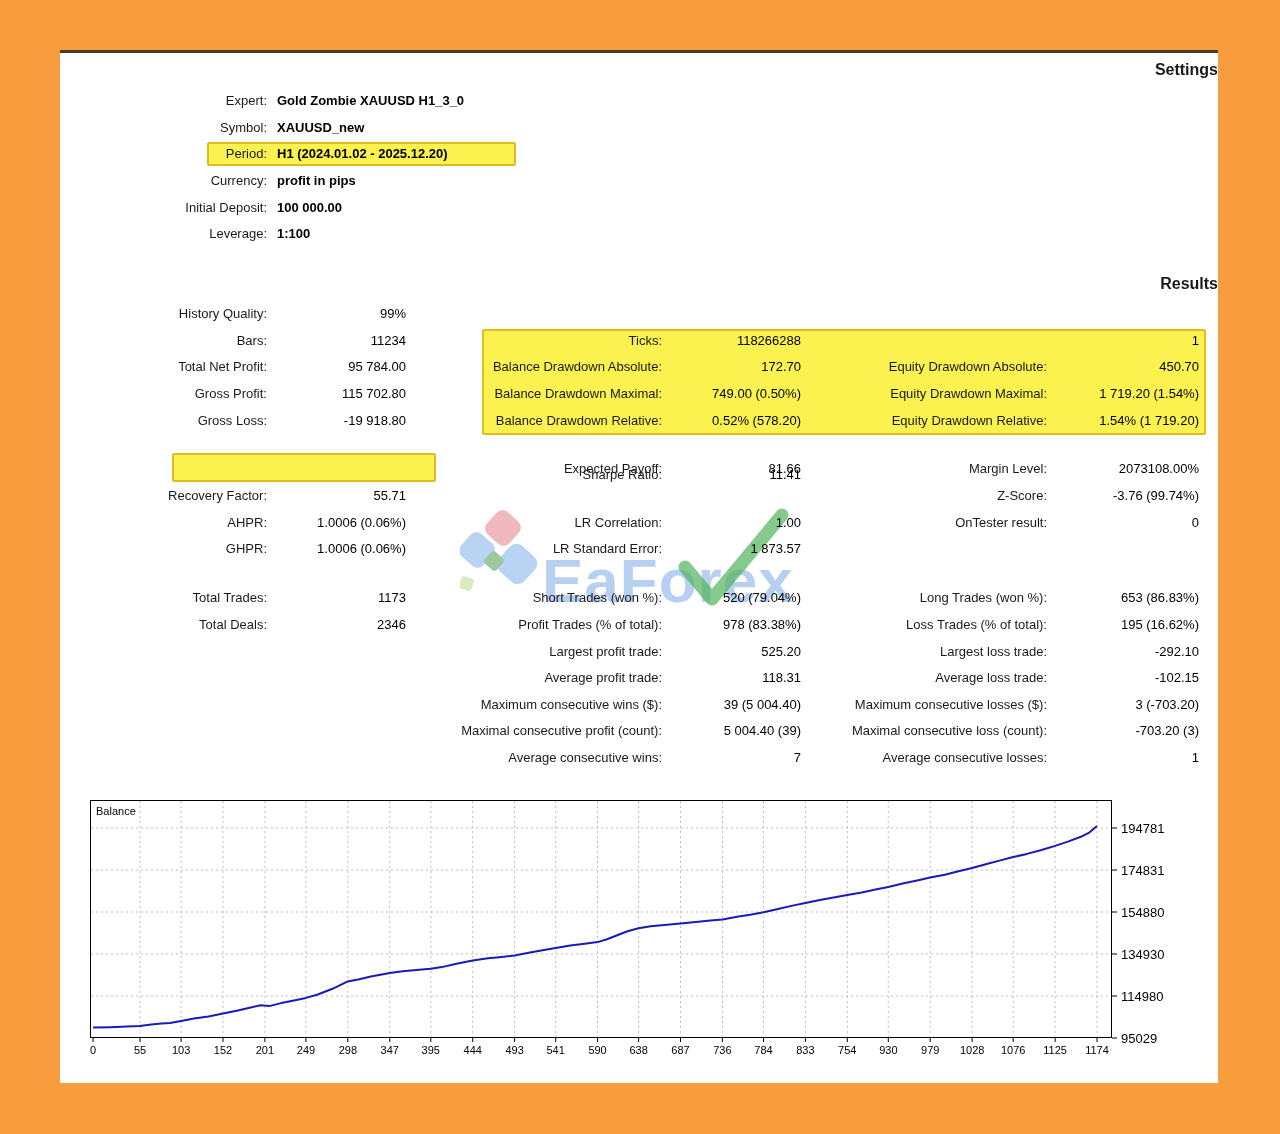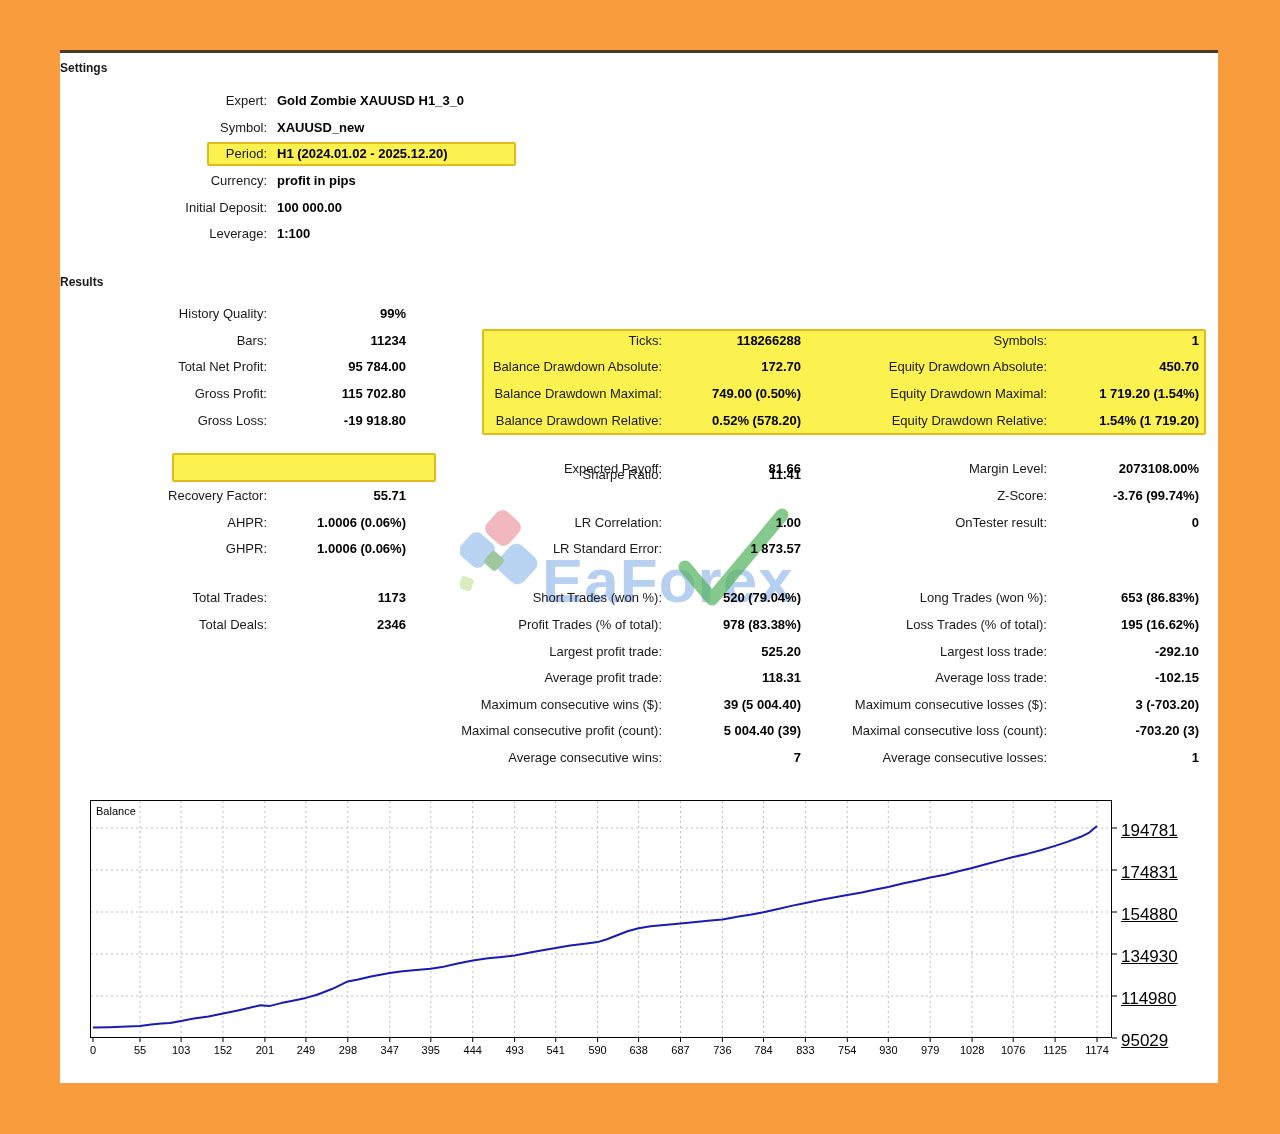--- a/index.html
+++ b/index.html
@@ -8,45 +8,45 @@
     background:#F89C3E;
     position:relative;overflow:hidden;
     font-family:"Liberation Sans","DejaVu Sans",sans-serif;
     color:#111;
   }
   #panel{
     position:absolute;left:60px;top:50px;width:1158px;height:1033px;
     background:#ffffff;border-top:3px solid #4a3b28;box-sizing:border-box;
   }
   .section-title{
-    position:absolute;left:0;width:100%;text-align:left;
-    font-size:12px;font-weight:bold;color:#1a1a1a;z-index:2;
+    position:absolute;left:0;width:100%;text-align:right;
+    font-size:16px;font-weight:bold;color:#1a1a1a;z-index:2;
   }
   .srow,.row{position:absolute;left:0;width:100%;height:27px;line-height:27px;font-size:13px;z-index:2;}
   .srow .lbl{position:absolute;left:0;top:0;width:207px;text-align:right;color:#1a1a1a;}
   .srow .val{position:absolute;left:217px;top:0;width:700px;text-align:left;font-weight:bold;color:#000;}
   .row .lbl,.row .val{position:absolute;top:0;color:#1a1a1a;}
-  .row .val{font-weight:bold;color:#000;text-align:right;}
+  .row .val{font-weight:normal;color:#000;text-align:right;}
   .c1 .lbl{left:7px;width:200px;text-align:right;}
   .c1 .val{left:226px;width:120px;}
   .c2 .lbl{left:362px;width:240px;text-align:right;}
   .c2 .val{left:606px;width:135px;}
   .c3 .lbl{left:747px;width:240px;text-align:right;}
   .c3 .val{left:991px;width:148px;}
   .hl-box{
     position:absolute;box-sizing:border-box;z-index:1;
     background:#FBF14F;border:2px solid #DFBC1C;border-radius:2px;
   }
   #watermark{position:absolute;left:400px;top:452px;z-index:1;}
   #chart-plot{position:absolute;left:30px;top:747px;z-index:2;}
   #chart-series-label{
     position:absolute;left:36px;top:752px;font-size:11px;color:#000;z-index:3;
   }
   .xtick{position:absolute;top:991px;transform:translateX(-50%);font-size:11px;color:#000;z-index:2;}
-  .ytick{position:absolute;left:1061px;font-size:17px;color:#000;z-index:2;text-decoration:underline;}
+  .ytick{position:absolute;left:1061px;font-size:13px;color:#000;z-index:2;}
   .grid{stroke:#bdbdbd;stroke-width:1;stroke-dasharray:2 3;}
   .tickmark{stroke:#000;stroke-width:1;}
 </style>
 </head>
 <body>
 
 <div id="panel">
 
   <div class="hl-box" style="left:147px;top:89px;width:309px;height:24px;"></div>
   <div class="hl-box" style="left:422px;top:276px;width:724px;height:106px;"></div>
@@ -188,21 +188,20 @@
   <div class="row c2" style="top:664px;">
       <span class="lbl">Maximal consecutive profit (count):</span>
       <span class="val">5 004.40 (39)</span>
     </div>
   <div class="row c2" style="top:691px;">
       <span class="lbl">Average consecutive wins:</span>
       <span class="val">7</span>
     </div>
 
   <div class="row c3" style="top:274px;">
-      <span class="lbl">Symbols:</span>
       <span class="val">1</span>
     </div>
   <div class="row c3" style="top:300px;">
       <span class="lbl">Equity Drawdown Absolute:</span>
       <span class="val">450.70</span>
     </div>
   <div class="row c3" style="top:327px;">
       <span class="lbl">Equity Drawdown Maximal:</span>
       <span class="val">1 719.20 (1.54%)</span>
     </div>

